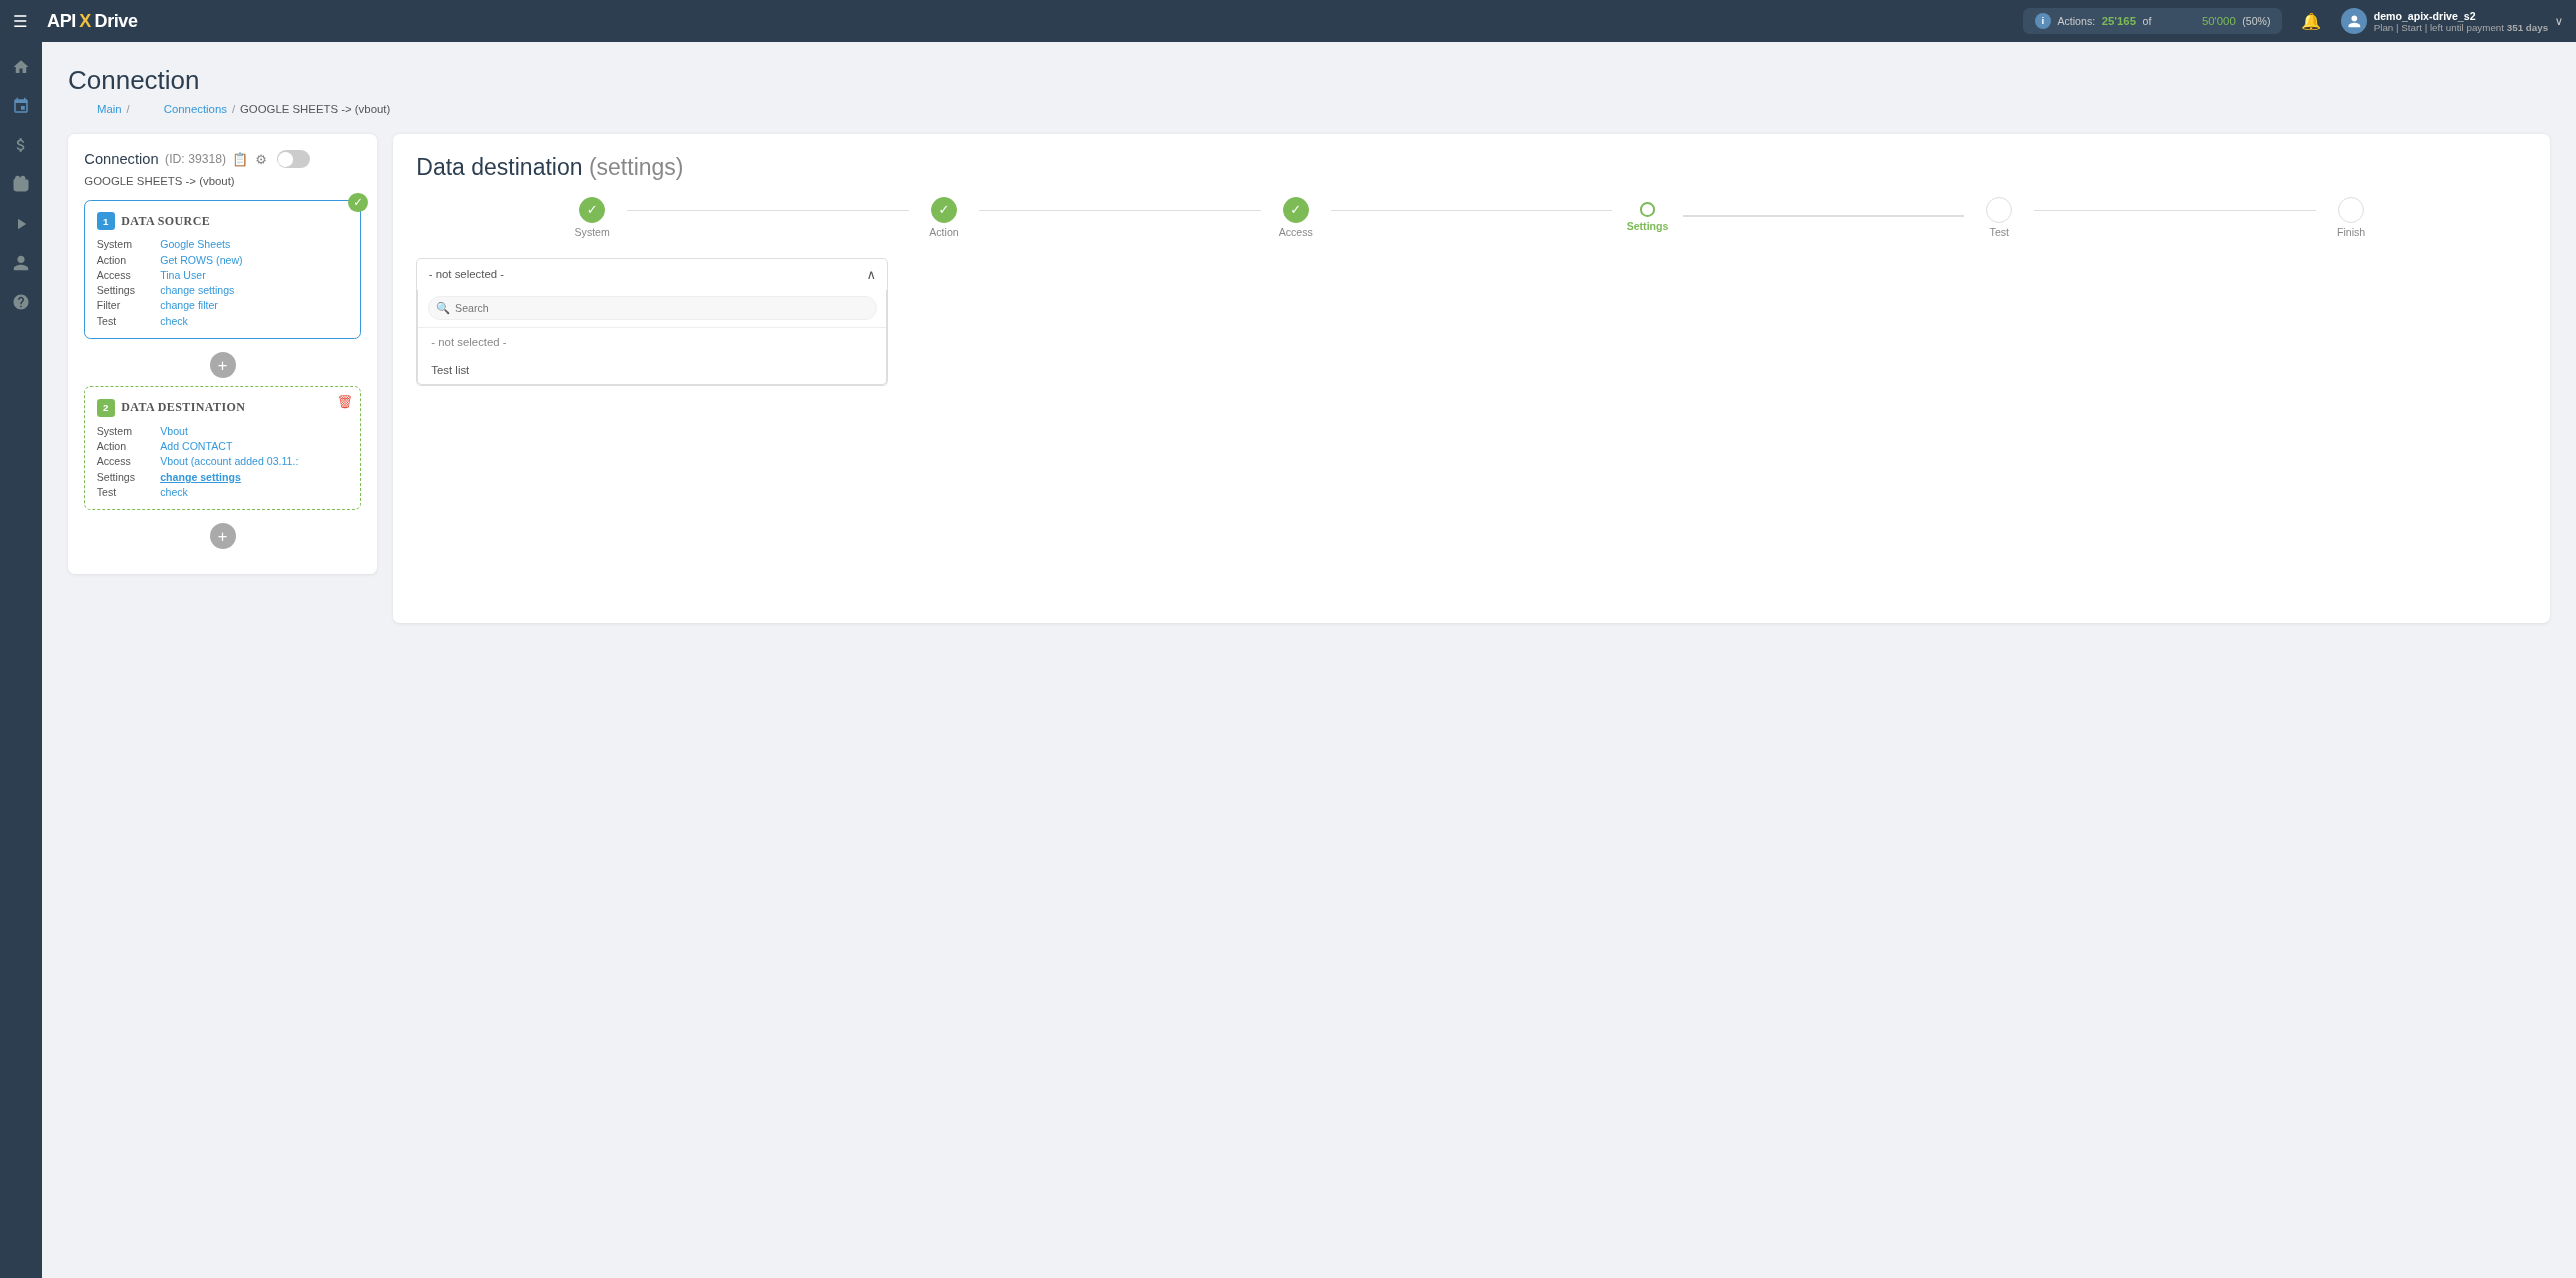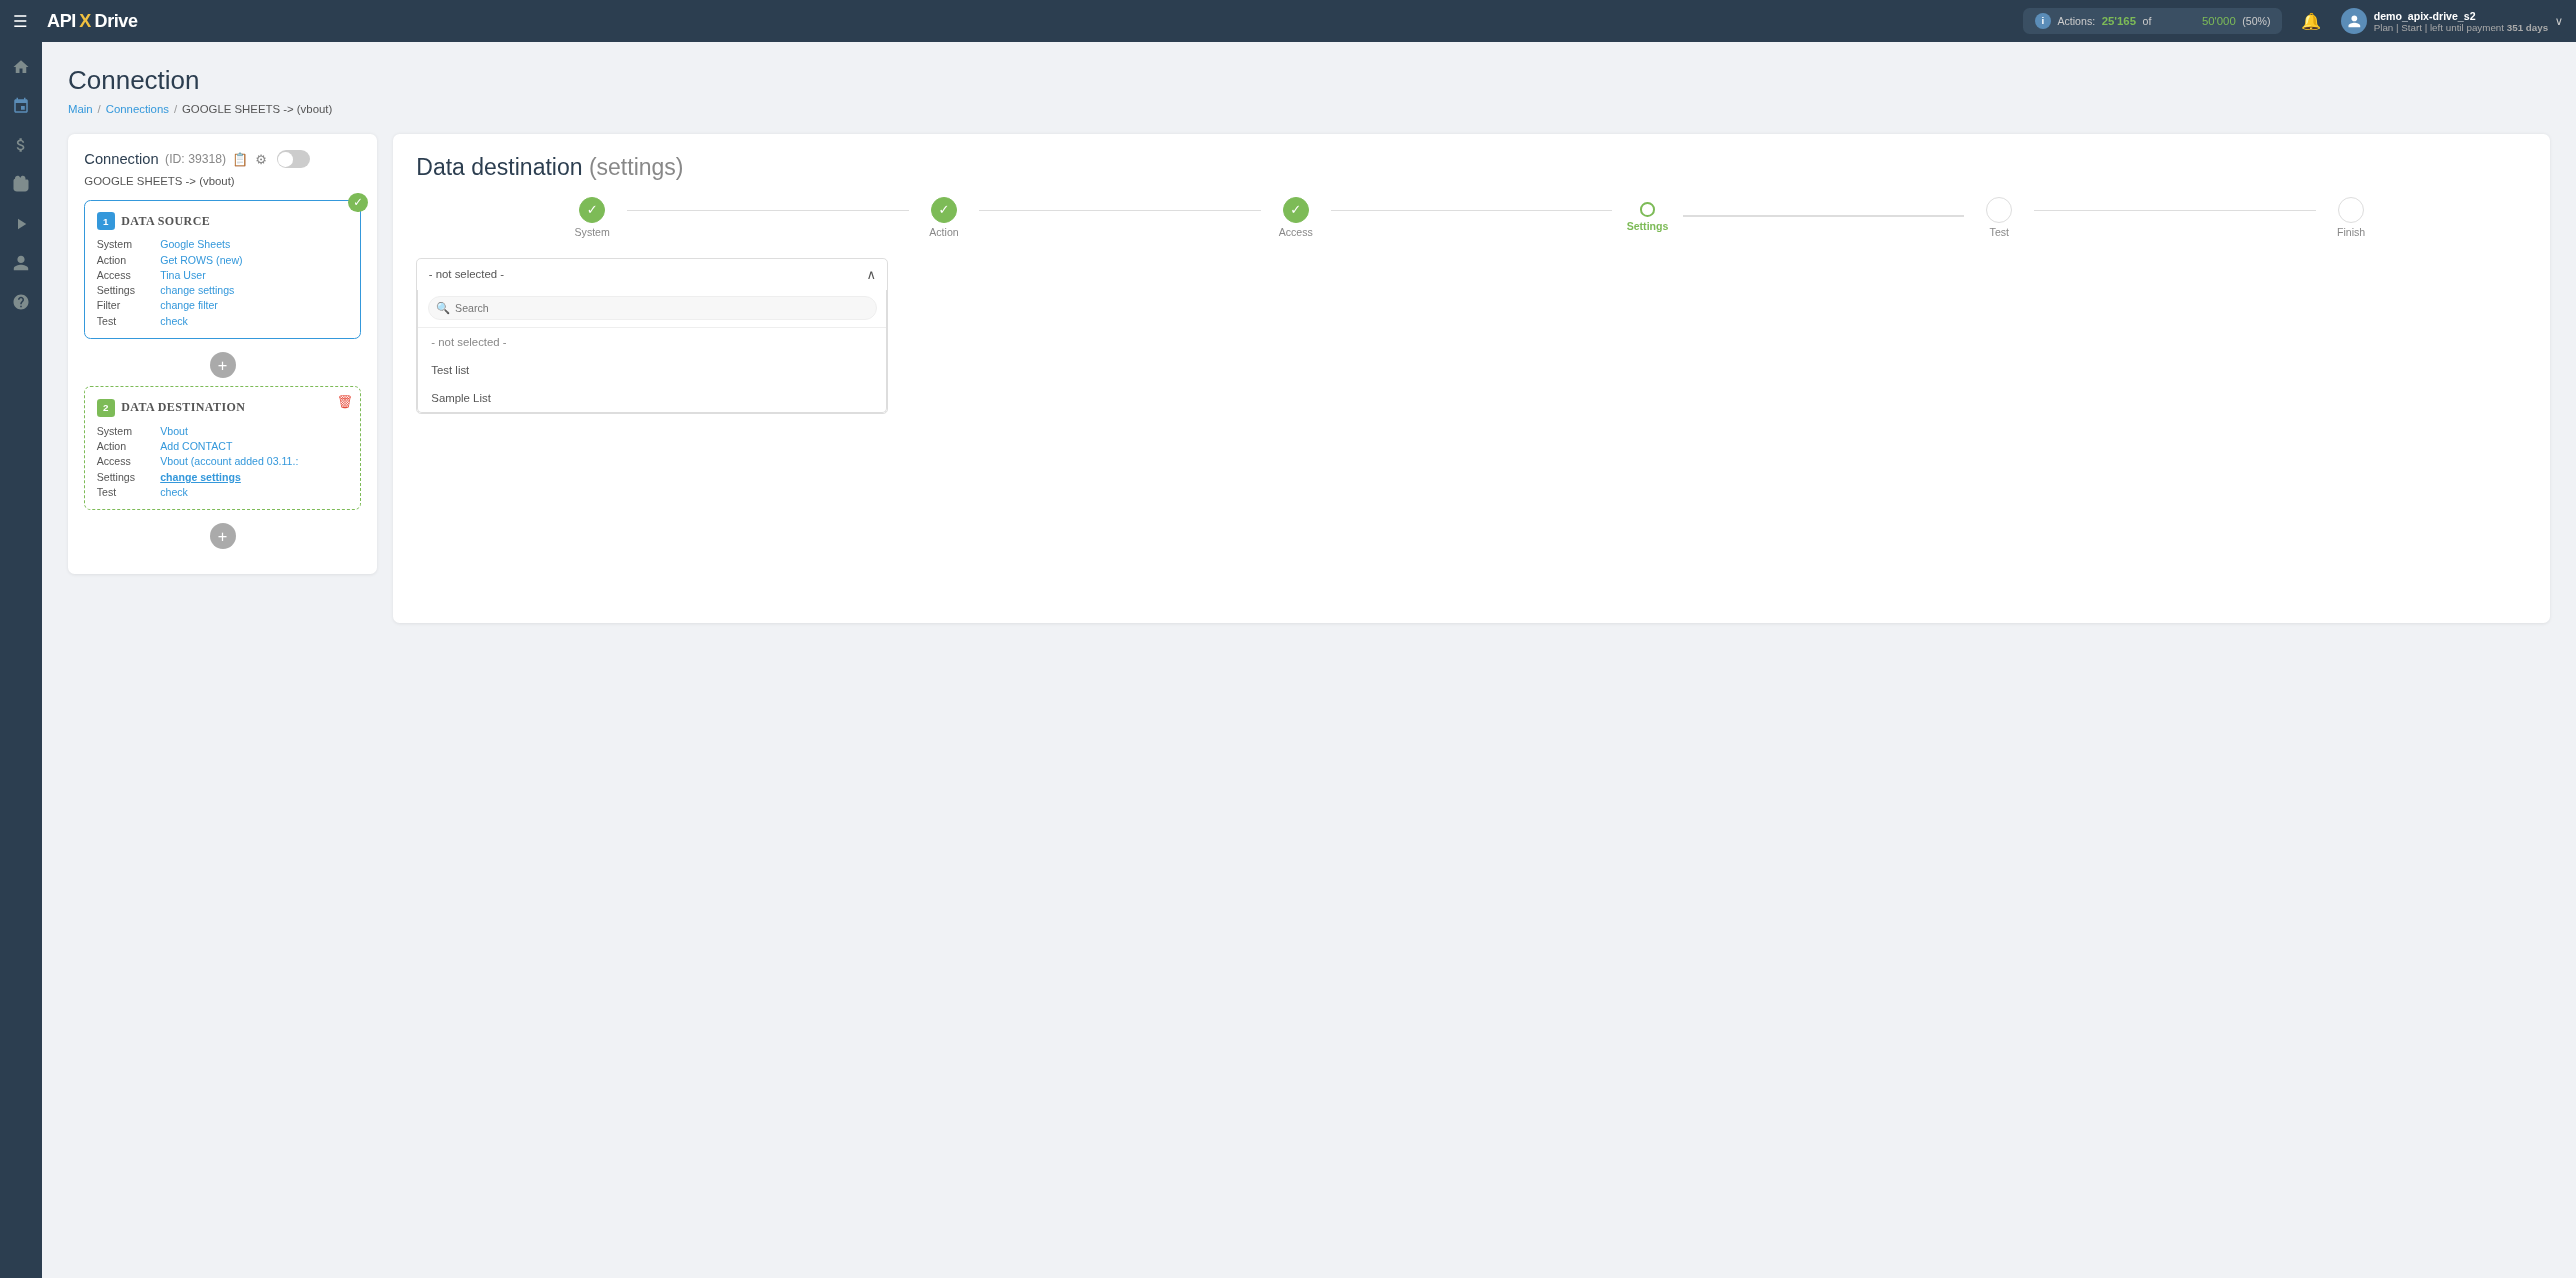--- a/index.html
+++ b/index.html
@@ -108,21 +108,21 @@
       color: #2c3e50;
       margin-bottom: 6.5px;
     }
     .breadcrumb {
       display: flex;
       gap: 4.9px;
       align-items: center;
       font-size: 11.4px;
       margin-bottom: 19.5px;
     }
-    .breadcrumb a { color: #3498db; text-decoration: none; }
+    .breadcrumb a { color: #3498db; text-decoration: none; margin-left: 29px; }
     .breadcrumb-sep { color: #999; }
     .breadcrumb-current { color: #555; }
 
     
     .panels {
       display: flex;
       gap: 16.3px;
       align-items: flex-start;
     }
 
@@ -602,20 +602,19 @@
           </div>
           <div class="dropdown-menu">
             <div class="dropdown-search">
               <div class="search-icon-wrap">
                 <span class="search-icon-inner">🔍</span>
                 <input type="text" placeholder="Search" style="">
               </div>
             </div>
             <div class="dropdown-option not-selected">- not selected -</div>
             <div class="dropdown-option">Test list</div>
-            <div class="dropdown-option">Sample List</div>
           </div>
         </div>
       </div>
     </div>
   </div>
 </div>
 
 
 </body></html>

